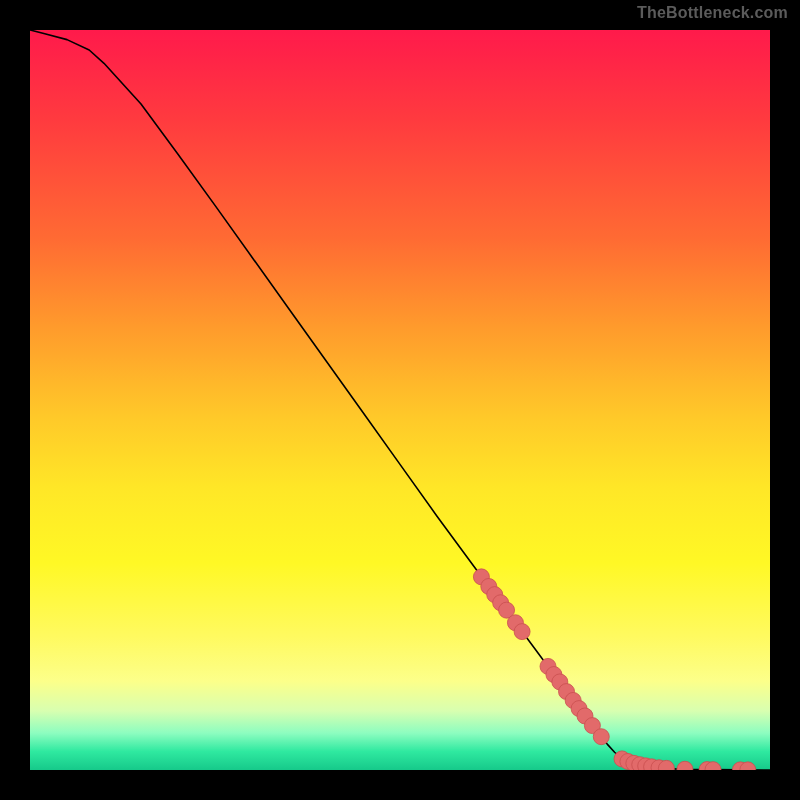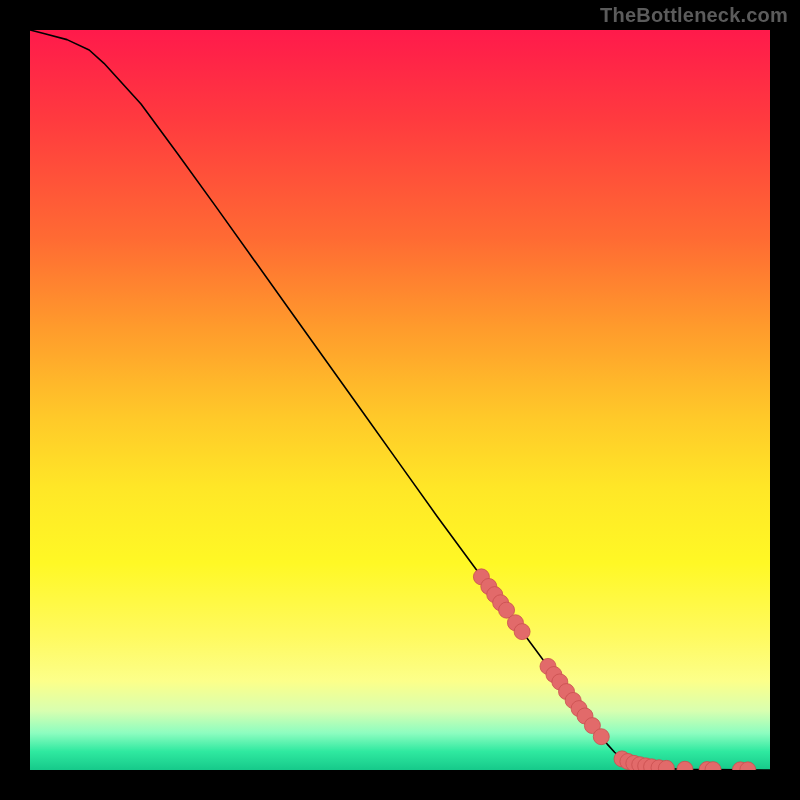--- a/index.html
+++ b/index.html
@@ -14,21 +14,21 @@
   .frame {
     position: relative;
     width: 800px;
     height: 800px;
     background: #000;
   }
   .watermark {
     position: absolute;
     top: 4px;
     right: 12px;
-    font-size: 20px;
+    font-size: 16px;
     font-weight: 600;
     color: #5b5b5b;
     letter-spacing: 0.2px;
   }
   .plot-area {
     position: absolute;
     left: 30px;
     top: 30px;
     width: 740px;
     height: 740px;

